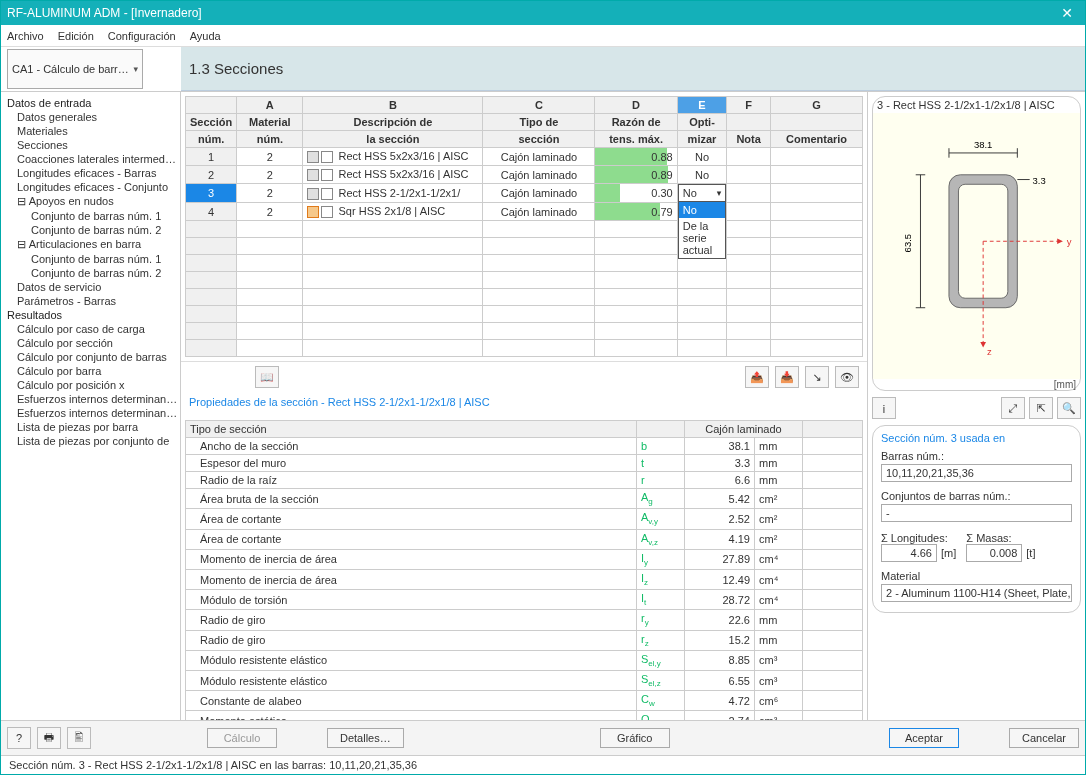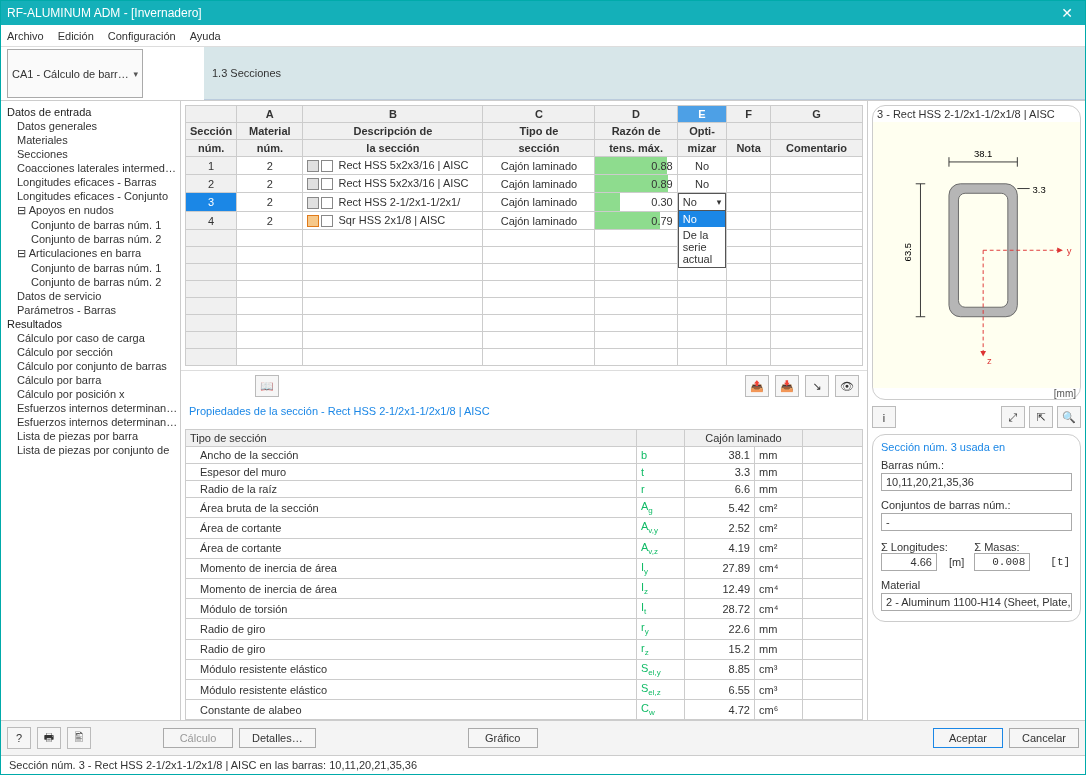--- a/index.html
+++ b/index.html
@@ -14,21 +14,21 @@
   .dropdown { border: 1px solid #aaa; background: #fafafa; padding: 2px 4px; width: 136px; display: flex; justify-content: space-between; align-items: center; }
   .dropdown .chev { font-size: 9px; color: #555; }
   .main { flex: 1; display: flex; min-height: 0; }
   .sidebar { width: 180px; border-right: 1px solid #ccc; overflow: auto; padding: 4px 2px; background: #fff; }
   .tree-root { font-size: 11px; }
   .tree-node { padding: 1px 0 1px 4px; white-space: nowrap; overflow: hidden; text-overflow: ellipsis; }
   .tree-lvl1 { padding-left: 14px; }
   .tree-lvl2 { padding-left: 28px; }
   .tree-section { color: #222; }
   .content { flex: 1; display: flex; flex-direction: column; min-width: 0; }
-  .content-header { background: #d7e6e9; padding: 20px 8px; font-size: 11px; border-bottom: 1px solid #bcd; margin-left: 23px; }
+  .content-header { background: #d7e6e9; padding: 13px 8px; font-size: 15px; border-bottom: 1px solid #bcd; }
   .grid-wrap { flex: 0 0 auto; padding: 4px; }
   .grid { border-collapse: collapse; width: 100%; font-size: 11px; background: #fff; }
   .grid th, .grid td { border: 1px solid #ccc; padding: 2px 4px; text-align: center; height: 17px; }
   .grid .col-head { background: #f0f0f0; }
   .grid .row-head { background: #f0f0f0; width: 38px; }
   .grid .row-head.sel { background: #1b87e6; color: #fff; }
   .grid .col-E { background: #4da0e6; color: #fff; }
   .grid td.left { text-align: left; }
   .grid td.right { text-align: right; }
   .ratio-cell { position: relative; }
@@ -57,21 +57,21 @@
   .panel-title { font-size: 11px; padding: 2px 4px; color: #333; }
   .diagram { height: 266px; background: #fffff0; position: relative; }
   .diagram svg { width: 100%; height: 100%; }
   .mm-label { text-align: right; font-size: 10px; color: #555; padding: 0 4px; }
   .icon-row { display: flex; gap: 4px; padding: 2px 0; justify-content: flex-end; }
   .fieldbox { border: 1px solid #aaa; padding: 2px 4px; background: #fff; font-size: 11px; margin: 2px 0; }
   .kv { display: flex; gap: 8px; align-items: center; }
   .kv .fb { border: 1px solid #aaa; padding: 2px 4px; width: 56px; text-align: right; background: #fff; }
   .buttons-row { display: flex; gap: 6px; padding: 6px; align-items: center; background: #f4f4f4; border-top: 1px solid #ccc; }
   .buttons-row .spacer { flex: 1; }
-  .btn { border: 1px solid #aaa; background: #f6f6f6; padding: 3px 12px; min-width: 70px; text-align: center; cursor: pointer; }
+  .btn { border: 1px solid #aaa; background: #f6f6f6; padding: 3px 12px; min-width: 70px; text-align: center; cursor: pointer; margin-left: 44px; }
   .btn.primary { border: 1px solid #1b87e6; }
   .btn.disabled { color: #999; }
   .status { padding: 3px 8px; font-size: 11px; border-top: 1px solid #ccc; background: #fff; }
   sub { font-size: 8px; }
 </style>
 </head>
 <body>
 
 <div class="window">
   <div class="titlebar">
@@ -484,30 +484,30 @@
           <div>Barras núm.:</div>
           <div class="fieldbox">10,11,20,21,35,36</div>
           <div style="height:6px;"></div>
           <div>Conjuntos de barras núm.:</div>
           <div class="fieldbox">-</div>
           <div style="height:8px;"></div>
           <div style="display:flex; gap:10px;">
             <div class="kv">
               <div>
                 <div>Σ Longitudes:</div>
-                <div style="display:flex; gap:12px; align-items:center;">
+                <div style="display:flex; gap:4px; align-items:center;">
                   <div class="fb">4.66</div>
                   <span>[m]</span>
                 </div>
               </div>
             </div>
             <div class="kv">
               <div>
                 <div>Σ Masas:</div>
-                <div style="display:flex; gap:20px; align-items:center;font-family:Liberation Mono, monospace;">
+                <div style="display:flex; gap:4px; align-items:center;">
                   <div class="fb">0.008</div>
                   <span>[t]</span>
                 </div>
               </div>
             </div>
           </div>
           <div style="height:8px;"></div>
           <div>Material</div>
           <div class="fieldbox" style="white-space:nowrap; overflow:hidden;">2 - Aluminum 1100-H14 (Sheet, Plate, Dr</div>
         </div>

